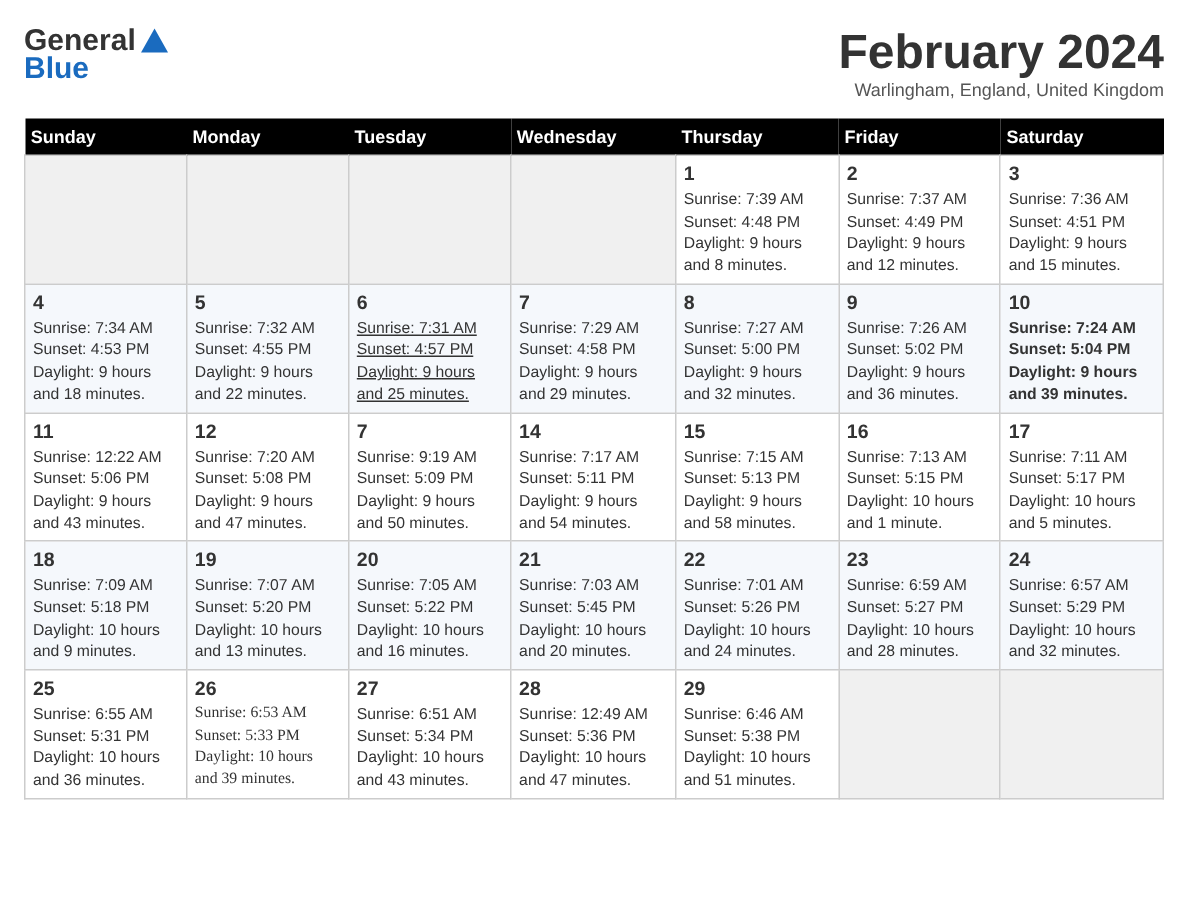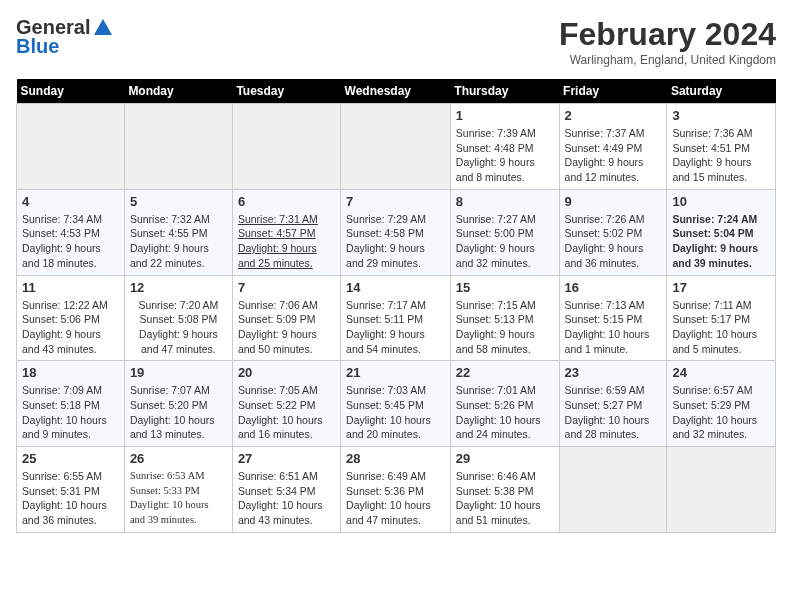--- a/index.html
+++ b/index.html
@@ -191,28 +191,28 @@
       <tr>
         <td>
           <span class="day-num">11</span>
           <div class="day-detail" style="white-space: pre-line;">Sunrise: 12:22 AM
 Sunset: 5:06 PM
 Daylight: 9 hours
 and 43 minutes.</div>
         </td>
         <td>
           <span class="day-num">12</span>
-          <div class="day-detail" style="white-space: pre-line; text-align: center;">Sunrise: 7:20 AM
+          <div class="day-detail" style="white-space: pre-line;">Sunrise: 7:20 AM
 Sunset: 5:08 PM
 Daylight: 9 hours
 and 47 minutes.</div>
         </td>
         <td>
           <span class="day-num">7</span>
-          <div class="day-detail" style="white-space: pre-line;">Sunrise: 7:06 AM
+          <div class="day-detail" style="white-space: pre-line;">Sunrise: 9:19 AM
 Sunset: 5:09 PM
 Daylight: 9 hours
 and 50 minutes.</div>
         </td>
         <td>
           <span class="day-num">14</span>
           <div class="day-detail" style="white-space: pre-line;">Sunrise: 7:17 AM
 Sunset: 5:11 PM
 Daylight: 9 hours
 and 54 minutes.</div>
@@ -307,21 +307,21 @@
         </td>
         <td>
           <span class="day-num">27</span>
           <div class="day-detail" style="white-space: pre-line;">Sunrise: 6:51 AM
 Sunset: 5:34 PM
 Daylight: 10 hours
 and 43 minutes.</div>
         </td>
         <td>
           <span class="day-num">28</span>
-          <div class="day-detail" style="white-space: pre-line;">Sunrise: 6:49 AM
+          <div class="day-detail" style="white-space: pre-line;">Sunrise: 12:49 AM
 Sunset: 5:36 PM
 Daylight: 10 hours
 and 47 minutes.</div>
         </td>
         <td>
           <span class="day-num">29</span>
           <div class="day-detail" style="white-space: pre-line;">Sunrise: 6:46 AM
 Sunset: 5:38 PM
 Daylight: 10 hours
 and 51 minutes.</div>

